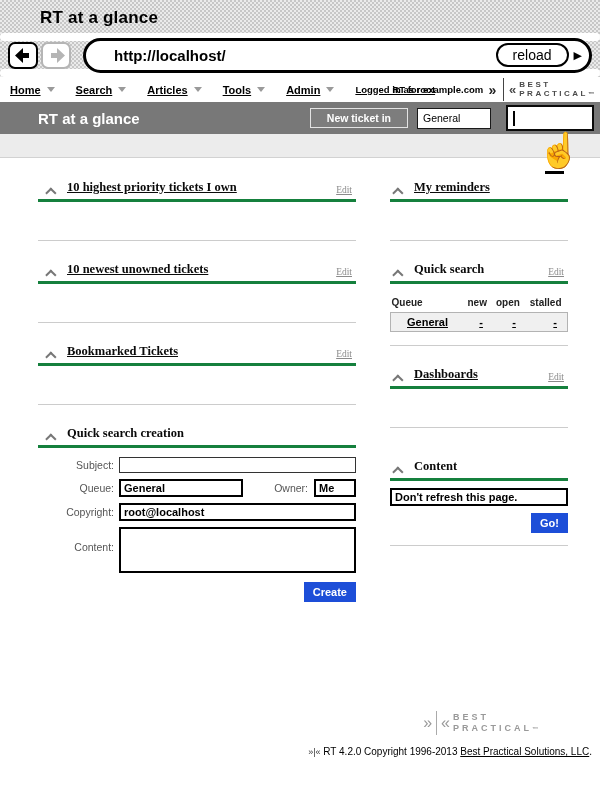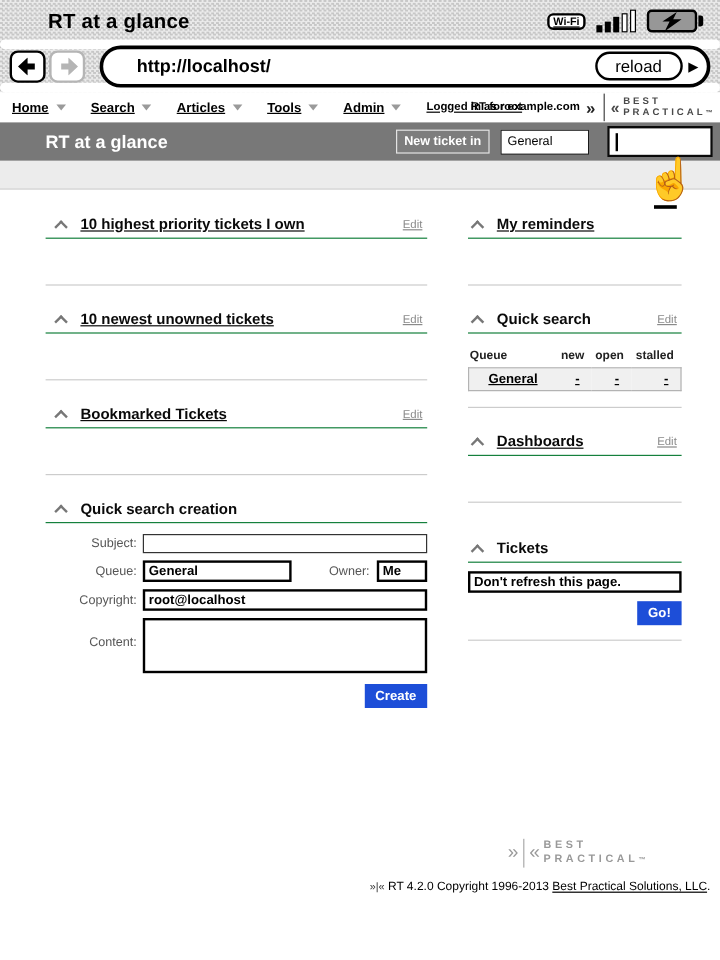--- a/index.html
+++ b/index.html
@@ -38,36 +38,36 @@
   .nav-sep { width:1px; height:23px; background:#444; }
   .bp-logo { display:flex; align-items:center; margin-left:5px; color:#4a4a4a; }
   .bp-logo .lq { font-size:13px; margin-right:3px; }
   .bp-text { display:flex; flex-direction:column; line-height:9px; font-size:8px; letter-spacing:2.5px; font-weight:bold; }
   .bp-text .tm { font-size:6px; letter-spacing:0; }
 
   
   .graybar { height:32px; background:#787878; display:flex; align-items:center; padding:0 6px 0 38px; }
   .gb-title { color:#fff; font-weight:bold; font-size:15px; }
   .gb-controls { margin-left:auto; display:flex; align-items:center; }
-  .gb-btn { background:#7d7d7d; border:1px solid #e3e3e3; color:#fff; font-weight:bold; font-size:10.5px; padding:3px 6px; }
+  .gb-btn { background:#7d7d7d; border:1px solid #e3e3e3; color:#fff; font-weight:bold; font-size:10.5px; padding:3px 16px; }
   .gb-select { background:#fff; border:1.5px solid #1a1a1a; width:74px; height:21px; font-size:10.5px; color:#000; padding:3px 5px; margin-left:9px; }
   .gb-search { background:#fff; border:2px solid #0a0a0a; width:88px; height:26px; margin-left:15px; position:relative; }
   .text-caret { position:absolute; left:5px; top:4px; width:2px; height:15px; background:#000; }
   .hand-cursor { position:absolute; top:133px; left:538px; font-size:34px; color:#000; z-index:50; line-height:1; }
   .hand-cuff { position:absolute; top:171px; left:545px; width:19px; height:2.5px; background:#000; z-index:50; }
 
   .subband { height:24px; background:#ececec; border-bottom:1px solid #d2d2d2; }
 
   
   .content { display:flex; padding:22px 0 0 38px; }
   .col-left { width:318px; }
   .col-right { width:178px; margin-left:34px; }
 
   .portlet { margin-bottom:21px; }
-  .p-head { display:flex; align-items:center; border-bottom:1px solid #15803d; padding:0 0 4px 0; }
+  .p-head { display:flex; align-items:flex-end; border-bottom:3px solid #15803d; padding:0 0 4px 0;font-family:Liberation Serif, serif; }
   .chev { width:8px; height:8px; border-top:2px solid #777; border-left:2px solid #777; transform:rotate(45deg) translateY(3px); margin:0 10px 0 11px; flex:none; }
   .col-right .chev { margin-left:6px; }
   .p-title { font-size:12.5px; font-weight:bold; color:#0a0a0a; }
   .p-title.link { text-decoration:underline; }
   .edit-link { margin-left:auto; font-size:9.5px; color:#8a8a8a; text-decoration:underline; margin-right:4px; }
   .p-body { min-height:38px; }
   .p-div { border-bottom:1px solid #ccc; }
 
   
   .qs-table { width:100%; border-collapse:collapse; margin:11px 0 13px 0; }
@@ -107,38 +107,20 @@
   .f-copy .lnk { text-decoration:underline; color:#000; }
 </style>
 </head>
 <body>
 
 <div class="page">
 
   <div class="chrome">
     <div class="statusbar">
       <div class="status-title">RT at a glance</div>
-      <div class="status-icons">
-        <span class="wifi-badge">Wi-Fi</span>
-        <span class="sigbars">
-          <i style="height:6px"></i>
-            <i style="height:9px"></i>
-            <i style="height:13px"></i>
-            <i class="empty" style="height:16px"></i>
-            <i class="empty" style="height:19px"></i>
-        </span>
-        <span style="display:flex;align-items:center">
-          <span class="battery">
-            <svg width="26" height="16" viewBox="0 0 26 16">
-                <polygon points="17,0 5,8 11,8 7,16 21,6 14,6" fill="#000"></polygon>
-              </svg>
-          </span>
-          <span class="battery-nub"></span>
-        </span>
-      </div>
     </div>
     <div class="band"></div>
     <div class="browserbar">
       <div class="nav-btn back">
         <svg width="17" height="15" viewBox="0 0 17 15">
             <path d="M8 0 L0 7.5 L8 15 L8 10 L14 10 L14 5 L8 5 Z" fill="#000"></path>
           </svg>
       </div>
       <div class="nav-btn fwd">
         <svg width="17" height="15" viewBox="0 0 17 15">
@@ -313,21 +295,21 @@
           <span class="p-title link">Dashboards</span>
           <span class="edit-link">Edit</span>
         </div>
         <div class="p-body"></div>
         <div class="p-div"></div>
       </div>
 
       <div class="portlet" style="margin-top:31px">
         <div class="p-head">
           <span class="chev"></span>
-          <span class="p-title">Tickets</span>
+          <span class="p-title">Content</span>
         </div>
         <div class="p-body refresh-body">
           <div class="refresh-select">Don't refresh this page.</div>
           <div class="refresh-go">
             <button class="gray-btn">Go!</button>
           </div>
         </div>
         <div class="p-div"></div>
       </div>
 

